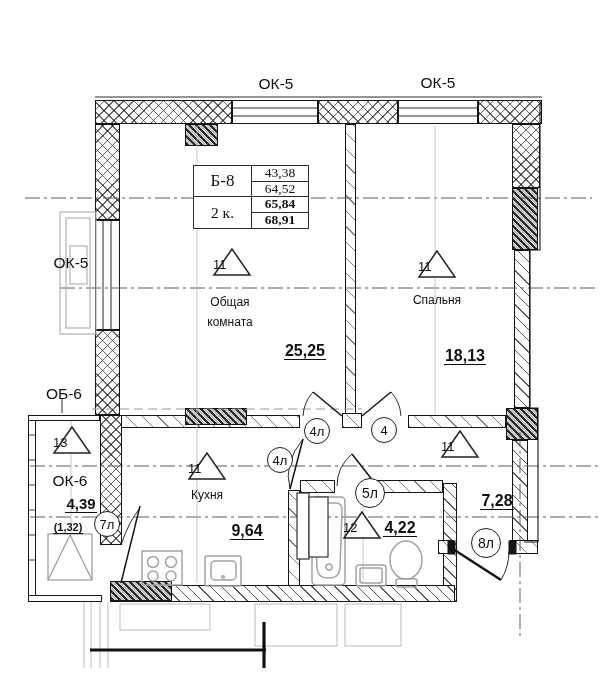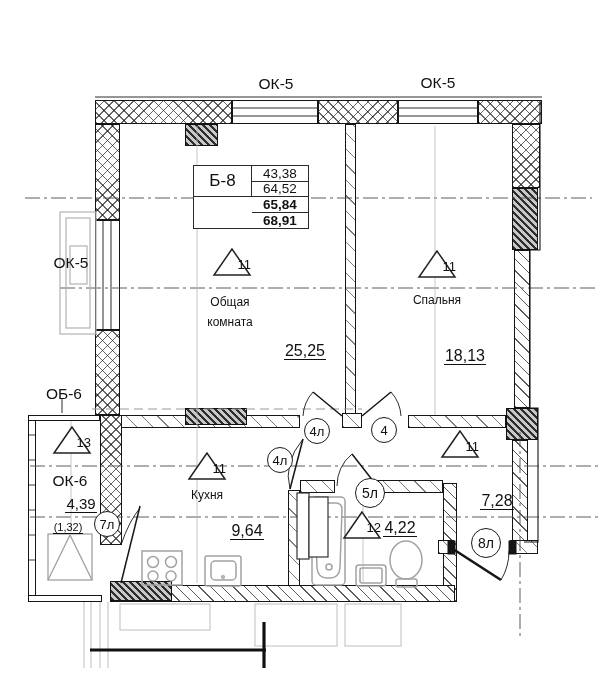--- a/index.html
+++ b/index.html
@@ -18,31 +18,31 @@
   
   .dn{background:repeating-linear-gradient(45deg,#2d2d2d 0 2.2px,#c8c8c8 2.2px 5px);
       border:1.2px solid #111;}
   
   .wt{background:repeating-linear-gradient(45deg,rgba(20,20,20,.55) 0 1px,transparent 1px 11px),#fff;
       border:1.3px solid #151515;}
   
   .win{background:#fff;border:1.2px solid #151515;}
   .lbl{position:absolute;text-align:center;font-size:15.5px;white-space:nowrap;z-index:6;}
   .big{font-size:12px;}
-  .area{font-weight:normal;font-size:16px;border-bottom:1.7px solid #111;padding:0 1px;margin-top:37px;}
+  .area{font-weight:bold;font-size:16px;border-bottom:1.7px solid #111;padding:0 1px;margin-top:37px;}
   .tag{position:absolute;width:26px;height:26px;border:1.4px solid #1c1c1c;border-radius:50%;
        background:#fff;display:flex;align-items:center;justify-content:center;
        font-size:13px;z-index:6;}
   .tag.lg{width:30px;height:30px;font-size:14px;}
   .tri{position:absolute;width:38px;height:28px;z-index:6;}
   .tri svg{position:absolute;left:0;top:0;width:100%;height:100%;overflow:visible;}
-  .tri span{position:absolute;left:0;right:0;top:9px;text-align:right;font-size:13px;}
+  .tri span{position:absolute;left:0;right:0;top:9px;text-align:left;font-size:13px;}
   #apt-table{position:absolute;left:193px;top:165px;z-index:7;display:grid;
      grid-template-columns:58px 56px;grid-auto-rows:15.5px;background:#fff;
-     border:1.3px solid #2a2a2a;font-size:13.5px;}
+     border:1.3px solid #2a2a2a;font-size:13.5px;font-family:Liberation Serif, serif;}
   #apt-table .c{display:flex;align-items:center;justify-content:center;border:0 solid #2a2a2a;}
   #apt-table .flat{grid-row:1/3;grid-column:1;border-right-width:1.2px;border-bottom-width:1.2px;font-size:17px;}
   #apt-table .cnt{grid-row:3/5;grid-column:1;border-right-width:1.2px;font-size:15.5px;}
   #apt-table .v{grid-column:2;border-bottom-width:1px;}
   #apt-table .v:last-child{border-bottom-width:0;}
   #apt-table .bold{font-weight:bold;}
   svg.ovr{position:absolute;left:0;top:0;width:602px;height:700px;z-index:4;}
   .z1{z-index:1}.z2{z-index:2}
 </style>
 </head>
@@ -202,20 +202,21 @@
   <div class="lbl" style="left:236px;top:75px;width:80px"><span>ОК-5</span></div>
   <div class="lbl" style="left:398px;top:74px;width:80px"><span>ОК-5</span></div>
   <div class="lbl" style="left:31px;top:254px;width:80px"><span>ОК-5</span></div>
   <div class="lbl" style="left:24px;top:385px;width:80px"><span>ОБ-6</span></div>
   <div class="lbl" style="left:30px;top:472px;width:80px"><span>ОК-6</span></div>
 
   <div id="apt-table">
     <div class="c flat">Б-8</div>
     <div class="c v">43,38</div>
     <div class="c v">64,52</div>
+    <div class="c cnt">2 к.</div>
     <div class="c v bold">65,84</div>
     <div class="c v bold">68,91</div>
   </div>
 
   <div class="tri" style="left:213px;top:248px">
     <svg viewBox="0 0 38 28">
         <polygon points="19,1 1,27 37,27" fill="#fff" stroke="#222" stroke-width="1.5"></polygon>
       </svg>
     <span>11</span>
   </div>

